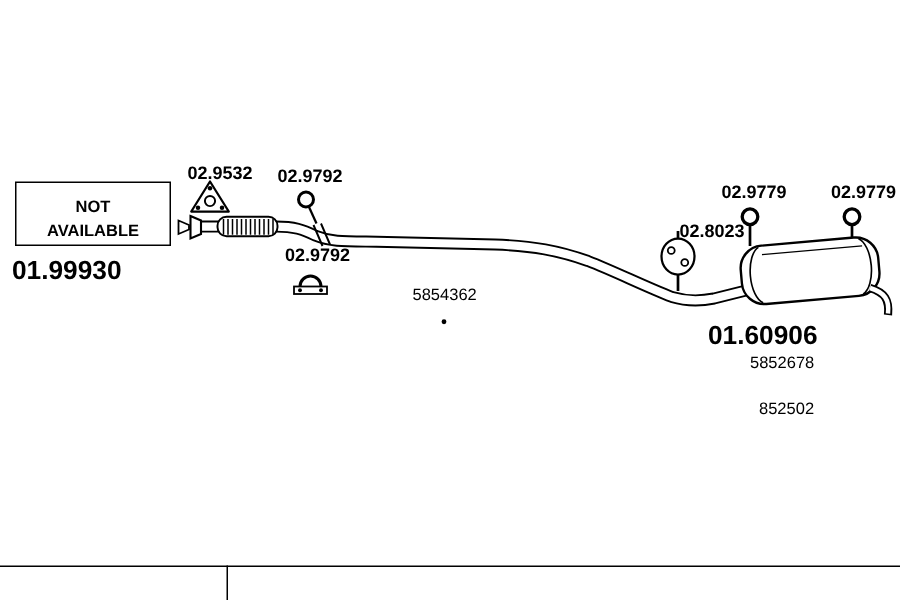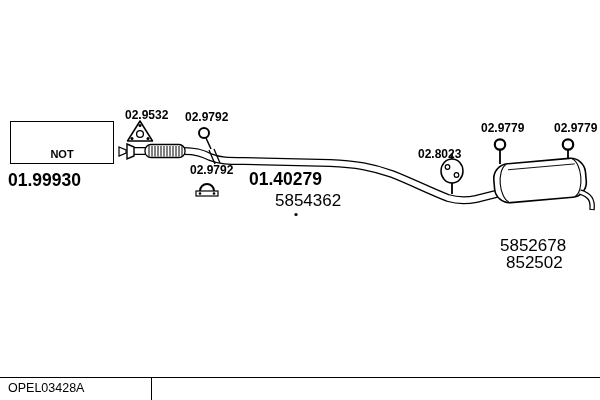--- a/index.html
+++ b/index.html
@@ -4,21 +4,21 @@
 <style>
   html,body{margin:0;padding:0;background:#fff;}
   .canvas{
     position:relative;width:600px;height:400px;background:#ffffff;
     font-family:"Liberation Sans", sans-serif;overflow:hidden;color:#000;
   }
   .canvas svg{position:absolute;left:0;top:0;}
   .lbl{position:absolute;white-space:nowrap;color:#000;}
   .small{font-size:12px;font-weight:bold;}
   .big{font-size:17.5px;font-weight:bold;}
-  .ref{font-size:17px;font-weight:normal;}
+  .ref{font-size:11px;font-weight:normal;}
   .na-box{
     position:absolute;left:10px;top:121px;width:102px;height:41px;
     border:1.5px solid #000;display:flex;flex-direction:column;
     align-items:center;justify-content:flex-end;
     font-size:11px;font-weight:bold;line-height:1.45;text-align:center;
   }
   .na-box span{display:block;}
   .footer-line{position:absolute;left:0;top:377px;width:600px;border-top:1.5px solid #000;}
   .footer-vline{position:absolute;left:151px;top:377px;height:23px;border-left:1.5px solid #000;}
   .footer-text{position:absolute;left:8px;top:381px;font-size:12.5px;font-weight:normal;}
@@ -95,33 +95,33 @@
     <g>
       <path d="M568 158 L568 150" stroke="#000" stroke-width="1.8" fill="none"></path>
       <circle cx="568" cy="144.5" r="5.2" fill="#fff" stroke="#000" stroke-width="2.2"></circle>
     </g>
 
     <circle cx="296" cy="214.5" r="1.6" fill="#000"></circle>
   </svg>
 
   <div class="na-box">
     <span>NOT</span>
+    <span>AVAILABLE</span>
   </div>
   <div class="lbl big" style="left:8px;top:170px;">01.99930</div>
 
   <div class="lbl small" style="left:125px;top:108px;">02.9532</div>
   <div class="lbl small" style="left:185px;top:110px;">02.9792</div>
   <div class="lbl small" style="left:190px;top:163px;">02.9792</div>
-  <div class="lbl small" style="left:418px;top:147px;text-align:right;">02.8023</div>
+  <div class="lbl small" style="left:453px;top:147px;text-align:right;">02.8023</div>
   <div class="lbl small" style="left:481px;top:121px;">02.9779</div>
   <div class="lbl small" style="left:554px;top:121px;">02.9779</div>
 
-  <div class="lbl big" style="left:249px;top:169px;">01.40279</div>
   <div class="lbl ref" style="left:275px;top:191px;">5854362</div>
 
+  <div class="lbl big" style="left:472px;top:213px;">01.60906</div>
   <div class="lbl ref" style="left:500px;top:236px;text-align:center;">5852678</div>
-  <div class="lbl ref" style="left:506px;top:253px;">852502</div>
+  <div class="lbl ref" style="left:506px;top:267px;">852502</div>
 
   <div class="footer-line"></div>
   <div class="footer-vline"></div>
-  <div class="footer-text">OPEL03428A</div>
 
 </div>
 
 </body></html>

